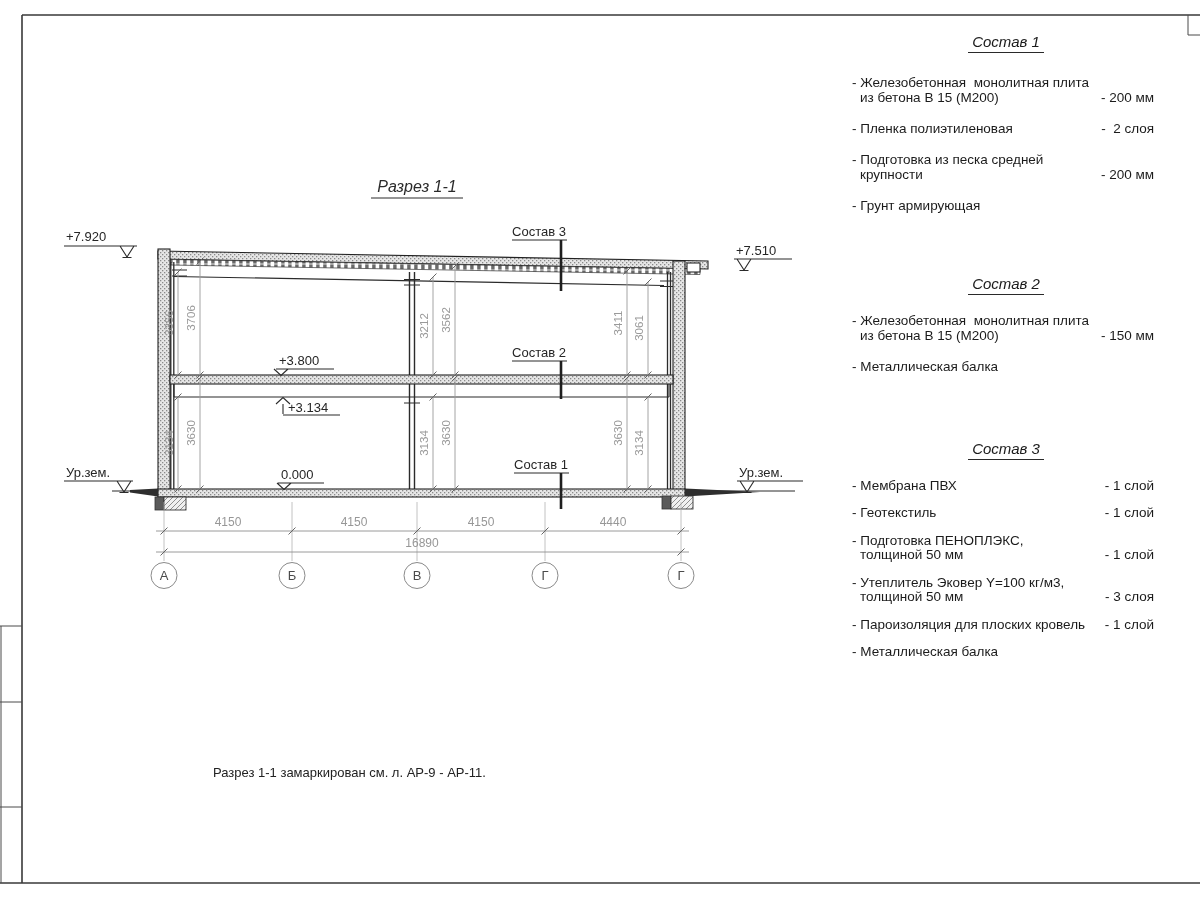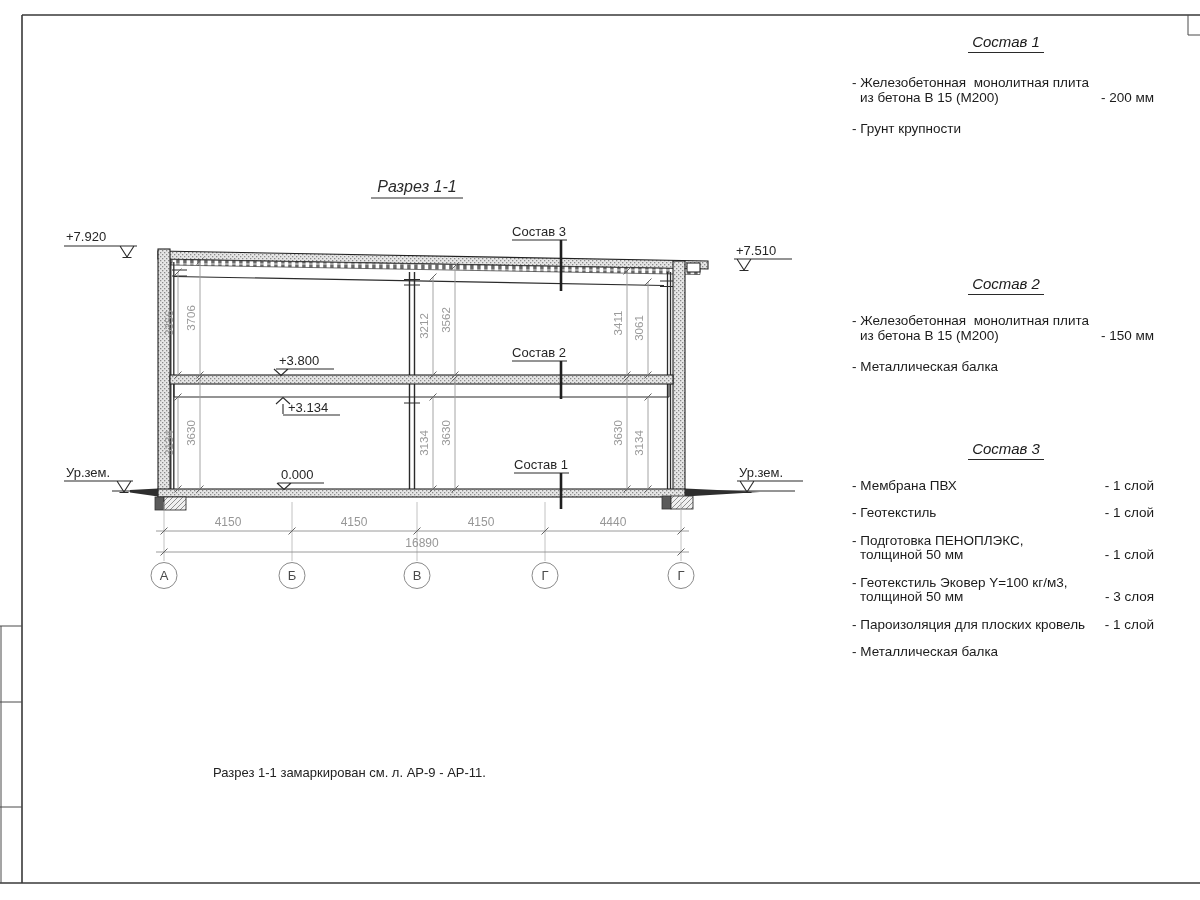--- a/index.html
+++ b/index.html
@@ -195,21 +195,34 @@
   <div class="comp-title"><span>Состав 1</span></div>
   <div class="comp-item">
     <div class="comp-text">
           <div>- Железобетонная  монолитная плита</div>
           <div class="l2">из бетона В 15 (М200)</div>
         </div>
     <div class="comp-val">- 200 мм</div>
   </div>
   <div class="comp-item">
     <div class="comp-text">
-          <div>- Грунт крупности</div>
+          <div>- Пленка полиэтиленовая</div>
+        </div>
+    <div class="comp-val">-  2 слоя</div>
+  </div>
+  <div class="comp-item">
+    <div class="comp-text">
+          <div>- Подготовка из песка средней</div>
+          <div class="l2">крупности</div>
+        </div>
+    <div class="comp-val">- 200 мм</div>
+  </div>
+  <div class="comp-item">
+    <div class="comp-text">
+          <div>- Грунт армирующая</div>
         </div>
   </div>
 </div>
 
 <div class="comp c2" style="left:852px;top:276px;">
   <div class="comp-title"><span>Состав 2</span></div>
   <div class="comp-item">
     <div class="comp-text">
           <div>- Железобетонная  монолитная плита</div>
           <div class="l2">из бетона В 15 (М200)</div>
@@ -239,21 +252,21 @@
   </div>
   <div class="comp-item">
     <div class="comp-text">
           <div>- Подготовка ПЕНОПЛЭКС,</div>
           <div class="l2">толщиной 50 мм</div>
         </div>
     <div class="comp-val">- 1 слой</div>
   </div>
   <div class="comp-item">
     <div class="comp-text">
-          <div>- Геотекстиль Эковер Y=100 кг/м3,</div>
+          <div>- Утеплитель Эковер Y=100 кг/м3,</div>
           <div class="l2">толщиной 50 мм</div>
         </div>
     <div class="comp-val">- 3 слоя</div>
   </div>
   <div class="comp-item">
     <div class="comp-text">
           <div>- Пароизоляция для плоских кровель</div>
         </div>
     <div class="comp-val">- 1 слой</div>
   </div>

